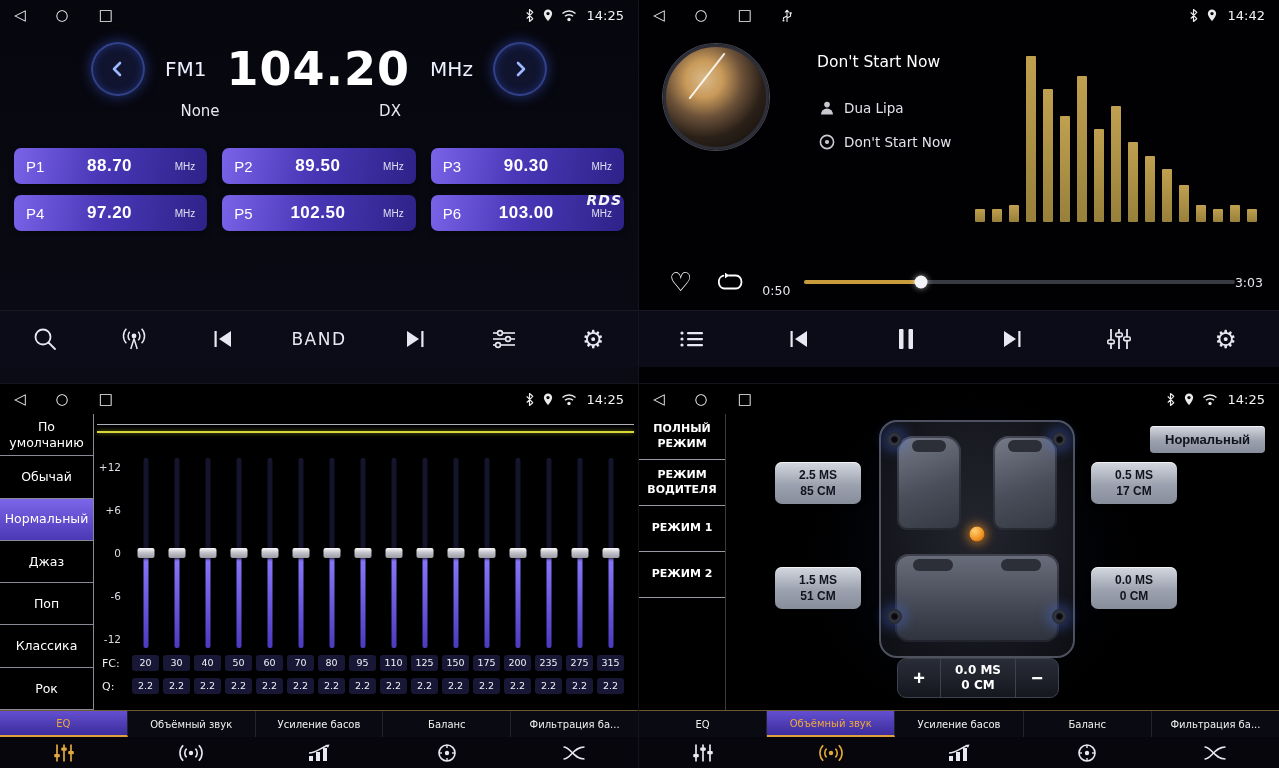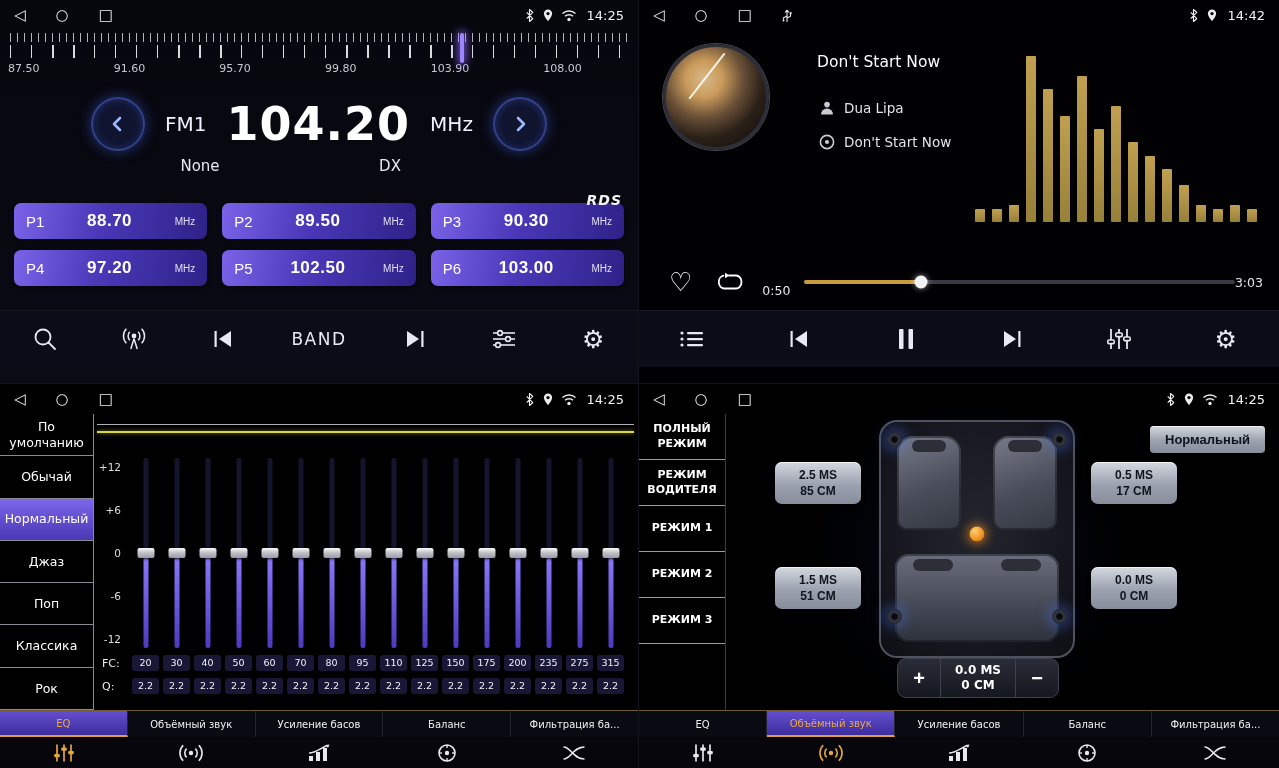--- a/index.html
+++ b/index.html
@@ -185,33 +185,20 @@
             <svg width="16" height="13" viewBox="0 0 16 13">
               <path d="M1.5 4.5 a9.5 9.5 0 0 1 13 0" fill="none" stroke="#fff" stroke-width="1.5"></path>
               <path d="M4 7.3 a5.8 5.8 0 0 1 8 0" fill="none" stroke="#fff" stroke-width="1.5"></path>
               <circle cx="8" cy="10.5" r="1.7" fill="#fff"></circle>
             </svg>
           </span>
         <span class="time">14:25</span>
       </div>
     </div>
 
-    <div class="ruler">
-      <div class="ticks-fine"></div>
-      <div class="ticks-coarse"></div>
-      <div class="freq-indicator" style="left: 72.5%;"></div>
-      <div class="scale-labels">
-        <span>87.50</span>
-          <span>91.60</span>
-          <span>95.70</span>
-          <span>99.80</span>
-          <span>103.90</span>
-          <span>108.00</span>
-      </div>
-    </div>
 
     <div class="radio-main">
       <button class="chev-btn">
           <svg width="24" height="24" viewBox="0 0 24 24">
             <path d="M14 6 L8 12 L14 18"></path>
           </svg>
         </button>
       <span class="band-label">FM1</span>
       <span class="freq-big">104.20</span>
       <span class="unit-label">MHz</span>
@@ -707,21 +694,20 @@
           </span>
         <span class="time">14:25</span>
       </div>
     </div>
 
     <div class="mode-menu">
       <div class="mode-item">ПОЛНЫЙ РЕЖИМ</div>
       <div class="mode-item">РЕЖИМ ВОДИТЕЛЯ</div>
       <div class="mode-item">РЕЖИМ 1</div>
       <div class="mode-item">РЕЖИМ 2</div>
-      <div class="mode-item">РЕЖИМ 3</div>
     </div>
 
     <button class="gray-pill preset-pill">Нормальный</button>
 
     <div class="car-panel">
       <div class="seat fl"></div>
       <div class="seat fr"></div>
       <div class="bench">
         <div class="hr l"></div>
         <div class="hr r"></div>

